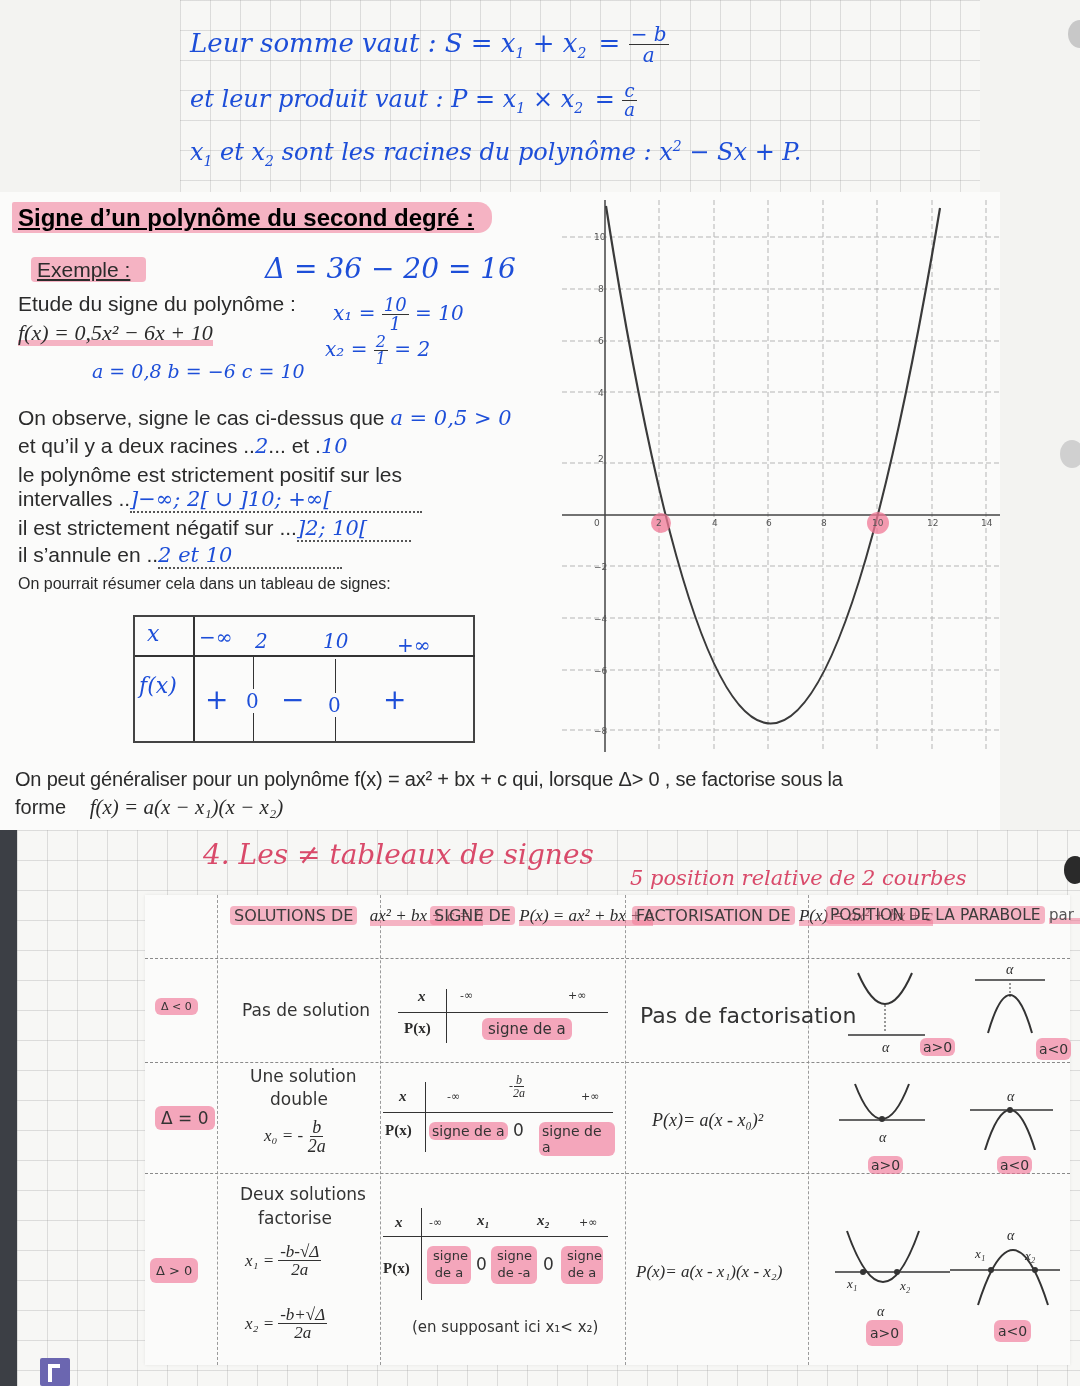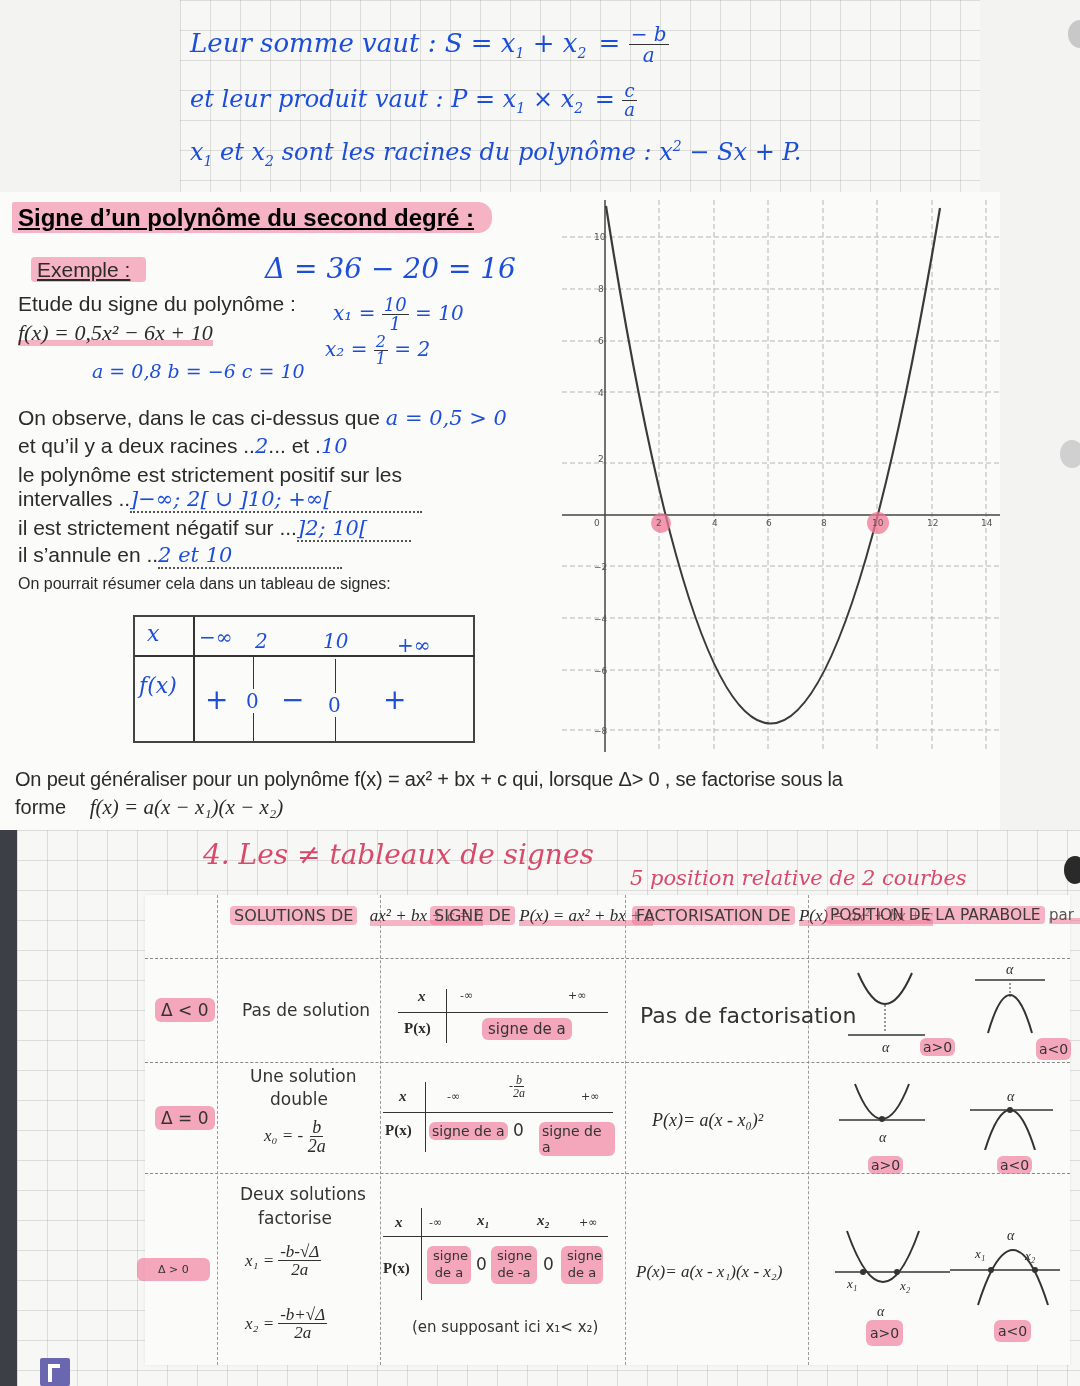--- a/index.html
+++ b/index.html
@@ -104,21 +104,21 @@
   <span class="frac" style="font-size:16px">
       <span class="num">2</span>
       <span>1</span>
     </span>
   <span>= 2</span>
 </div>
 
 <div class="hand" style="left:92px;top:360px;font-size:19px;">a = 0,8   b = −6   c = 10</div>
 
 <div class="print" style="left:18px;top:406px;font-size:21px;">
-  <span>On observe, dans le cas ci-dessus que </span><span class="hand" style="position:static;font-size:21px;">a = 0,5 &gt; 0</span>
+  <span>On observe, signe le cas ci-dessus que </span><span class="hand" style="position:static;font-size:21px;">a = 0,5 &gt; 0</span>
 </div>
 <div class="print" style="left:18px;top:434px;font-size:21px;">
   <span>et qu’il y a deux racines ..</span><span class="hand" style="position:static">2</span><span>... et .</span><span class="hand" style="position:static">10</span>
 </div>
 <div class="print" style="left:18px;top:463px;font-size:21px;">le polynôme est strictement positif sur les</div>
 <div class="print" style="left:18px;top:487px;font-size:21px;">
   <span>intervalles ..</span><span class="hand" style="position:static;border-bottom:2px dotted #555;padding-right:90px">]−∞; 2[ ∪ ]10; +∞[</span>
 </div>
 <div class="print" style="left:18px;top:516px;font-size:21px;">
   <span>il est strictement négatif sur ...</span><span class="hand" style="position:static;border-bottom:2px dotted #555;padding-right:44px">]2; 10[</span>
@@ -225,21 +225,21 @@
 </div>
 <div class="print" style="left:632px;top:903px;">
   <div class="hl" style="display:inline-block;font-size:16px;font-family:'DejaVu Sans',sans-serif;color:#3b3b3b">FACTORISATION DE</div>
   <div class="math hl-under" style="font-size:17px;margin-top:3px;display:inline-block">P(x) = ax² + bx + c</div>
 </div>
 <div class="print" style="left:826px;top:903px;">
   <div class="hl" style="display:inline-block;font-size:15.5px;font-family:'DejaVu Sans',sans-serif;color:#3b3b3b">POSITION DE LA PARABOLE</div>
   <div class="hl-under" style="font-size:15px;margin-top:3px;font-family:'DejaVu Sans',sans-serif;color:#555;display:inline-block">par rapport à l’axe des absisses</div>
 </div>
 
-<div class="print pill small-c" style="left:155px;top:998px;font-size:17px;">Δ &lt; 0</div>
+<div class="print pill small-c" style="left:155px;top:998px;font-size:11px;">Δ &lt; 0</div>
 <div class="print small-c" style="left:242px;top:1000px;font-size:17px;">Pas de solution</div>
 <div style="position:absolute;left:398px;top:985px;width:210px;height:60px;">
   <div class="solid-h" style="left:0;top:27px;width:210px;border-top-width:1.5px"></div>
   <div class="solid-v" style="left:48px;top:4px;height:54px;border-left-width:1.5px"></div>
   <div class="math" style="position:absolute;left:20px;top:3px;font-weight:bold;font-size:15px">x</div>
   <div class="roman" style="position:absolute;left:6px;top:35px;font-weight:bold;font-size:15px">P(x)</div>
   <div class="small-c" style="position:absolute;left:62px;top:4px;font-size:11px">-∞</div>
   <div class="small-c" style="position:absolute;left:170px;top:4px;font-size:11px">+∞</div>
   <div class="pill small-c" style="position:absolute;left:84px;top:33px;font-size:15px">signe de a</div>
 </div>
@@ -292,21 +292,21 @@
   <circle cx="47" cy="39" r="3" fill="#333"></circle>
   <path d="M 150 70 Q 175 -10 200 70" fill="none" stroke="#333" stroke-width="2"></path>
   <line x1="135" y1="30" x2="218" y2="30" stroke="#333" stroke-width="1.5"></line>
   <circle cx="175" cy="30" r="3" fill="#333"></circle>
 </svg>
 <div class="print math" style="left:879px;top:1130px;font-size:14px;">α</div>
 <div class="print math" style="left:1007px;top:1089px;font-size:14px;">α</div>
 <div class="print pill small-c" style="left:868px;top:1156px;font-size:14px;padding:1px 3px;">a&gt;0</div>
 <div class="print pill small-c" style="left:997px;top:1156px;font-size:14px;padding:1px 3px;">a&lt;0</div>
 
-<div class="print pill small-c" style="left:137px;top:1258px;font-size:11px;padding:5px 21px;">Δ &gt; 0</div>
+<div class="print pill small-c" style="left:150px;top:1258px;font-size:13px;padding:5px 6px;">Δ &gt; 0</div>
 <div class="print small-c" style="left:240px;top:1184px;font-size:17px;">Deux solutions</div>
 <div class="print small-c" style="left:258px;top:1208px;font-size:17px;">factorise</div>
 <div class="print math" style="left:245px;top:1243px;font-size:17px;display:flex;align-items:center;gap:4px;">
   <span>x₁ =</span>
   <span class="frac">
       <span class="num">-b-√Δ</span>
       <span>2a</span>
     </span>
 </div>
 <div class="print math" style="left:245px;top:1306px;font-size:17px;display:flex;align-items:center;gap:4px;">

